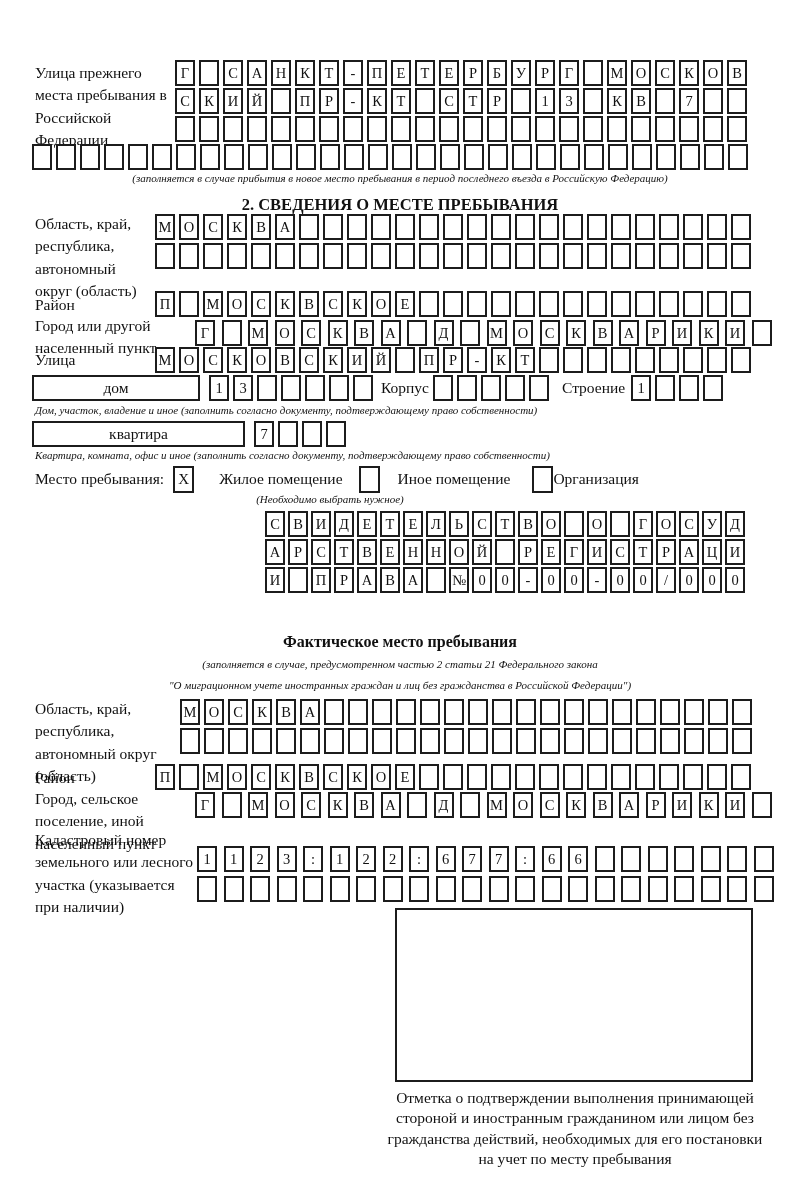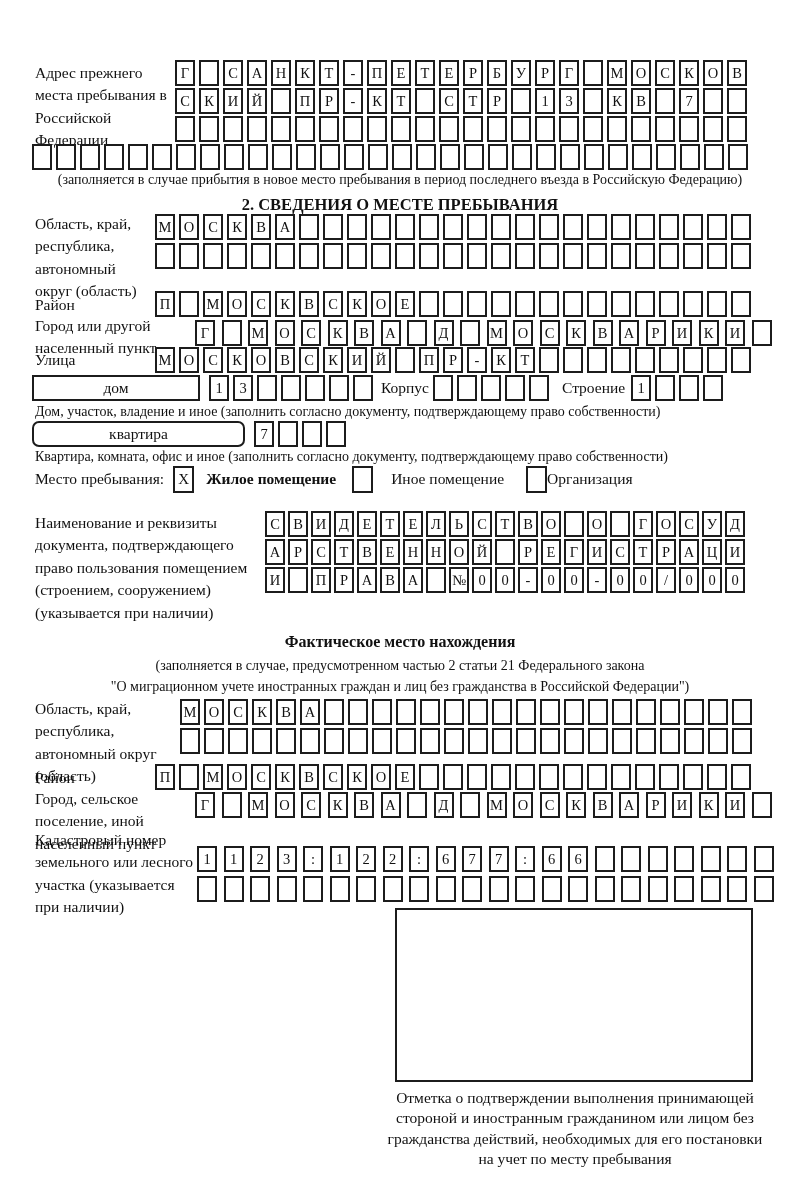--- a/index.html
+++ b/index.html
@@ -2,21 +2,21 @@
 <html><head>
 <meta charset="utf-8">
 <style>
   html,body{margin:0;padding:0;background:#fff;}
   .page{
     position:relative;width:800px;height:1180px;background:#fff;
     font-family:"Liberation Serif","DejaVu Serif",serif;color:#111;overflow:hidden;
   }
   .abs{position:absolute;}
   .lbl{font-size:15.5px;line-height:1.45;}
-  .small{font-size:14px;}
+  .small{font-size:11px;font-style:italic;}
   .center{text-align:center;}
   .bold{font-weight:bold;}
   .cellrow{display:flex;gap:4px;}
   .cellrow.tight{gap:3px;}
   .cellrow.wide{gap:6.5px;}
   .cell{
     flex:0 0 auto;box-sizing:border-box;width:20px;height:26px;
     border:2px solid #1c1c1c;display:flex;align-items:center;justify-content:center;
     font-size:14.5px;background:#fff;
   }
@@ -30,21 +30,21 @@
     display:flex;align-items:center;justify-content:center;font-size:15px;background:#fff;flex:0 0 auto;
   }
   .stampbox{box-sizing:border-box;border:2px solid #1c1c1c;background:#fff;}
 </style>
 </head>
 <body>
 
 <div class="page">
 
 
-  <div class="abs lbl" style="left:35px;top:62px;width:142px;">Адрес прежнего места пребывания в Российской Федерации</div>
+  <div class="abs lbl" style="left:35px;top:62px;width:142px;">Улица прежнего места пребывания в Российской Федерации</div>
   <div class="abs cellrow" style="left:175px;top:60px;">
       <span class="cell">Г</span>
       <span class="cell"></span>
       <span class="cell">С</span>
       <span class="cell">А</span>
       <span class="cell">Н</span>
       <span class="cell">К</span>
       <span class="cell">Т</span>
       <span class="cell">-</span>
       <span class="cell">П</span>
@@ -315,41 +315,41 @@
     <div class="cellrow" style="margin-left:6px;">
         <span class="cell">1</span>
         <span class="cell"></span>
         <span class="cell"></span>
         <span class="cell"></span>
       </div>
   </div>
   <div class="abs small" style="left:35px;top:404px;">Дом, участок, владение и иное (заполнить согласно документу, подтверждающему право собственности)</div>
 
   <div class="abs inline-row" style="left:32px;top:421px;">
-    <div class="widebox" style="width:213px;border-radius:7px;">квартира</div>
+    <div class="widebox" style="width:213px;">квартира</div>
     <div class="cellrow" style="margin-left:9px;">
         <span class="cell">7</span>
         <span class="cell"></span>
         <span class="cell"></span>
         <span class="cell"></span>
       </div>
   </div>
   <div class="abs small" style="left:35px;top:449px;">Квартира, комната, офис и иное (заполнить согласно документу, подтверждающему право собственности)</div>
 
   <div class="abs inline-row" style="left:35px;top:466px;">
     <div class="lbl">Место пребывания:</div>
     <div class="chk" style="margin-left:9px;">X</div>
-    <div class="lbl" style="margin-left:12px;font-weight:bold;">Жилое помещение</div>
+    <div class="lbl" style="margin-left:25px;">Жилое помещение</div>
     <div class="chk" style="margin-left:16px;"></div>
     <div class="lbl" style="margin-left:18px;">Иное помещение</div>
     <div class="chk" style="margin-left:22px;"></div>
     <div class="lbl" style="">Организация</div>
   </div>
-
-  <div class="abs lbl" style="left:35px;top:512px;width:222px;">Наименование и реквизиты документа, подтверждающего право пользования помещением (строением, сооружением) (указывается при наличии)</div>
+  <div class="abs small center" style="left:120px;top:493px;width:420px;">(Необходимо выбрать нужное)</div>
+
   <div class="abs cellrow tight" style="left:265px;top:511px;">
       <span class="cell">С</span>
       <span class="cell">В</span>
       <span class="cell">И</span>
       <span class="cell">Д</span>
       <span class="cell">Е</span>
       <span class="cell">Т</span>
       <span class="cell">Е</span>
       <span class="cell">Л</span>
       <span class="cell">Ь</span>
@@ -406,21 +406,21 @@
       <span class="cell">0</span>
       <span class="cell">-</span>
       <span class="cell">0</span>
       <span class="cell">0</span>
       <span class="cell">/</span>
       <span class="cell">0</span>
       <span class="cell">0</span>
       <span class="cell">0</span>
     </div>
 
-  <div class="abs bold center" style="left:0;top:633px;width:800px;font-size:16px;">Фактическое место нахождения</div>
+  <div class="abs bold center" style="left:0;top:633px;width:800px;font-size:16px;">Фактическое место пребывания</div>
   <div class="abs small center" style="left:0;top:658px;width:800px;">(заполняется в случае, предусмотренном частью 2 статьи 21 Федерального закона</div>
   <div class="abs small center" style="left:0;top:679px;width:800px;">"О миграционном учете иностранных граждан и лиц без гражданства в Российской Федерации")</div>
 
   <div class="abs lbl" style="left:35px;top:698px;width:142px;">Область, край, республика, автономный округ (область)</div>
   <div class="abs cellrow" style="left:180px;top:699px;">
       <span class="cell">М</span>
       <span class="cell">О</span>
       <span class="cell">С</span>
       <span class="cell">К</span>
       <span class="cell">В</span>

